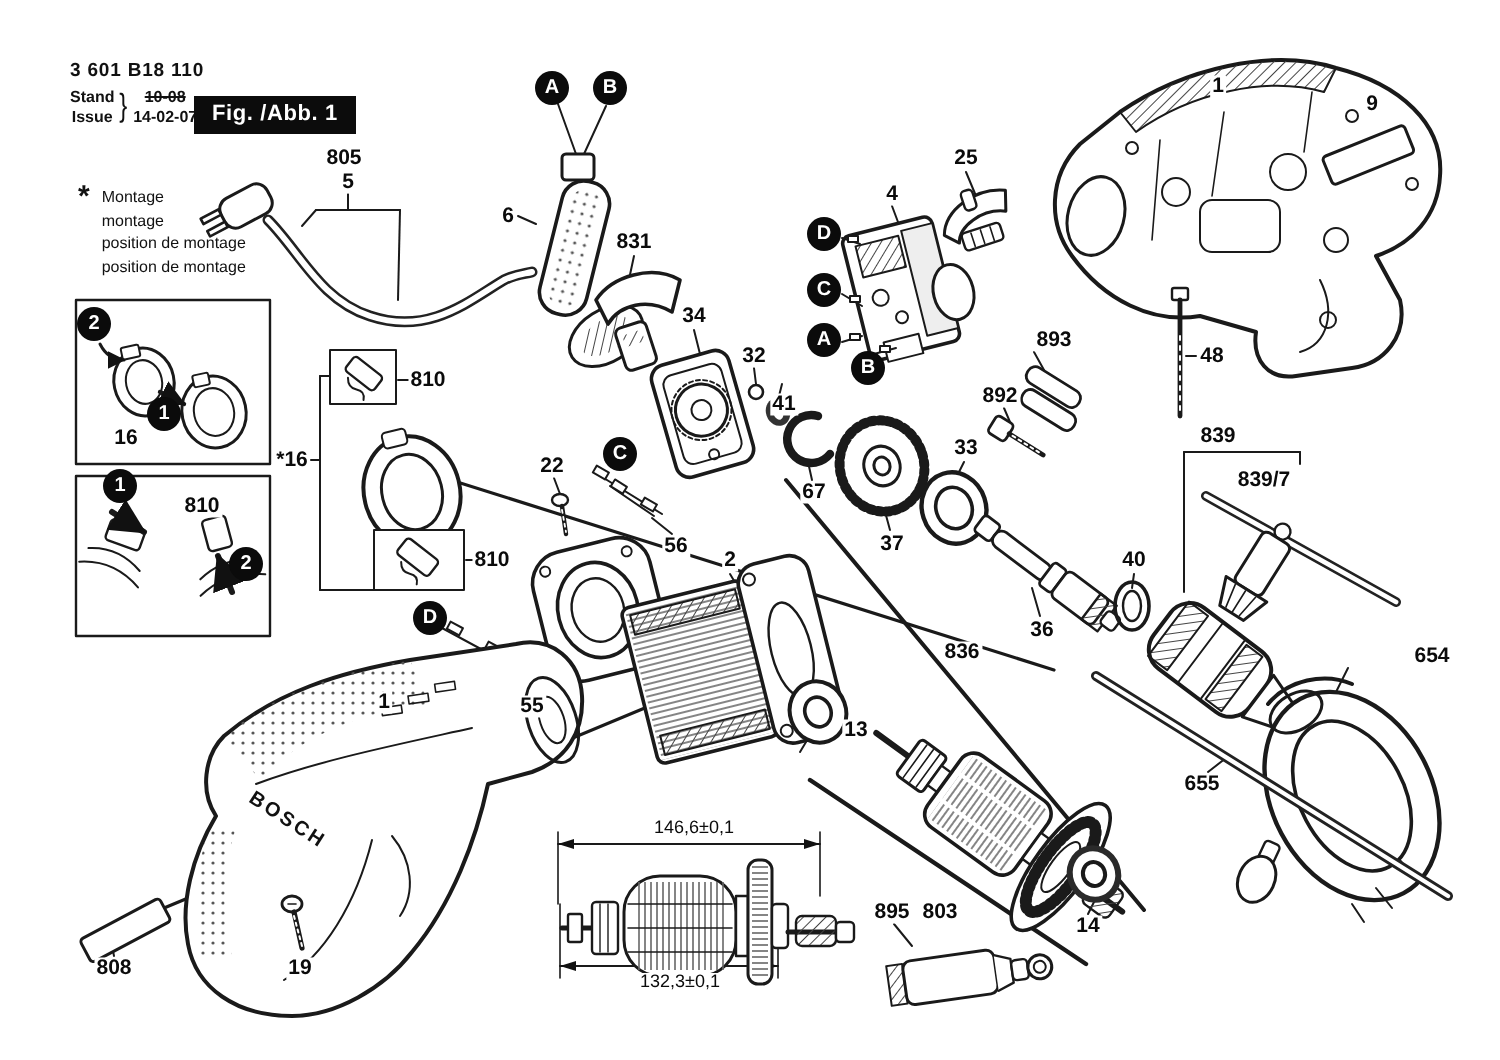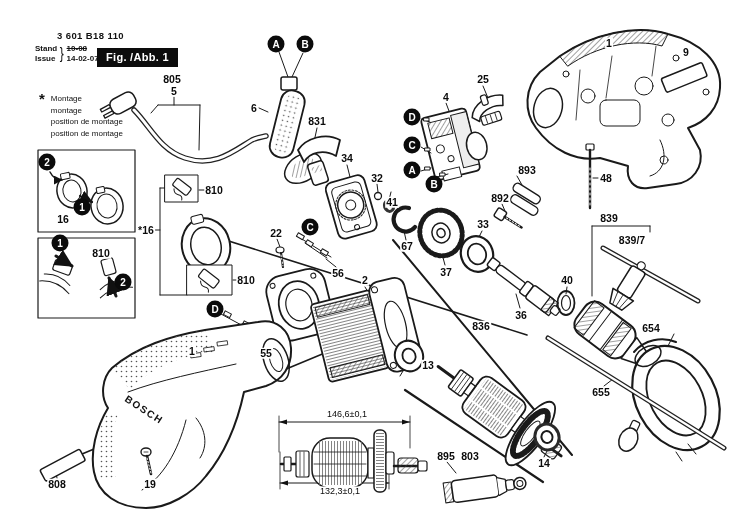--- a/index.html
+++ b/index.html
@@ -1,23 +1,23 @@
 <!DOCTYPE html>
 <html><head>
 <meta charset="utf-8">
 <style>
   html,body{margin:0;padding:0;background:#fff;}
   .stage{position:relative;width:750px;height:530px;background:#fff;overflow:hidden;
          font-family:"Liberation Sans",sans-serif;color:#111;}
   svg{position:absolute;left:0;top:0;}
   
   .hdr{position:absolute;left:35px;top:30px;}
-  .pn{font-size:9.5px;font-weight:bold;letter-spacing:.4px;margin-left:22px;}
+  .pn{font-size:9.5px;font-weight:bold;letter-spacing:.4px;}
   .si{display:flex;align-items:center;gap:2px;margin-top:3px;}
-  .si .col{display:flex;flex-direction:column;font-size:8px;font-weight:bold;line-height:9.5px;}
+  .si .col{display:flex;flex-direction:column;font-size:8px;font-weight:bold;line-height:9.5px;align-items:center;}
   .brace{font-size:16px;font-weight:400;transform:scaleX(.75);}
   .strike{text-decoration:line-through;}
   .figbadge{position:absolute;left:97px;top:48px;background:#0c0c0c;color:#fff;
             font-weight:bold;font-size:11px;padding:3px 9px 4px;letter-spacing:.3px;}
   
   .anote{position:absolute;left:39px;top:93px;display:flex;gap:6px;}
   .star{font-size:15px;font-weight:bold;line-height:12px;}
   .alines{font-size:8px;line-height:11.5px;}
   
   .rnote{position:absolute;left:627px;top:466px;font-size:8px;line-height:10px;color:#222;}
@@ -513,21 +513,21 @@
       <span class="plabel" style="left: 407px; top: 246px;">67</span>
       <span class="plabel" style="left: 446px; top: 97px;">4</span>
       <span class="plabel" style="left: 483px; top: 79px;">25</span>
       <span class="plabel" style="left: 609px; top: 43px;">1</span>
       <span class="plabel" style="left: 686px; top: 52px;">9</span>
       <span class="plabel" style="left: 606px; top: 178px;">48</span>
       <span class="plabel" style="left: 516px; top: 170px; margin-left: 11px;">893</span>
       <span class="plabel" style="left: 500px; top: 198px; text-align: right;">892</span>
       <span class="plabel" style="left: 609px; top: 218px;">839</span>
       <span class="plabel" style="left: 632px; top: 240px;">839/7</span>
-      <span class="plabel" style="left: 651px; top: 328px;">654</span>
+      <span class="plabel" style="left: 716px; top: 328px;">654</span>
       <span class="plabel" style="left: 601px; top: 392px;">655</span>
       <span class="plabel" style="left: 567px; top: 280px;">40</span>
       <span class="plabel" style="left: 483px; top: 224px;">33</span>
       <span class="plabel" style="left: 446px; top: 272px;">37</span>
       <span class="plabel" style="left: 521px; top: 315px;">36</span>
       <span class="plabel" style="left: 481px; top: 326px;">836</span>
       <span class="plabel" style="left: 276px; top: 233px;">22</span>
       <span class="plabel" style="left: 338px; top: 273px;">56</span>
       <span class="plabel" style="left: 365px; top: 280px;">2</span>
       <span class="plabel" style="left: 400px; top: 365px; margin-left: 28px;">13</span>

